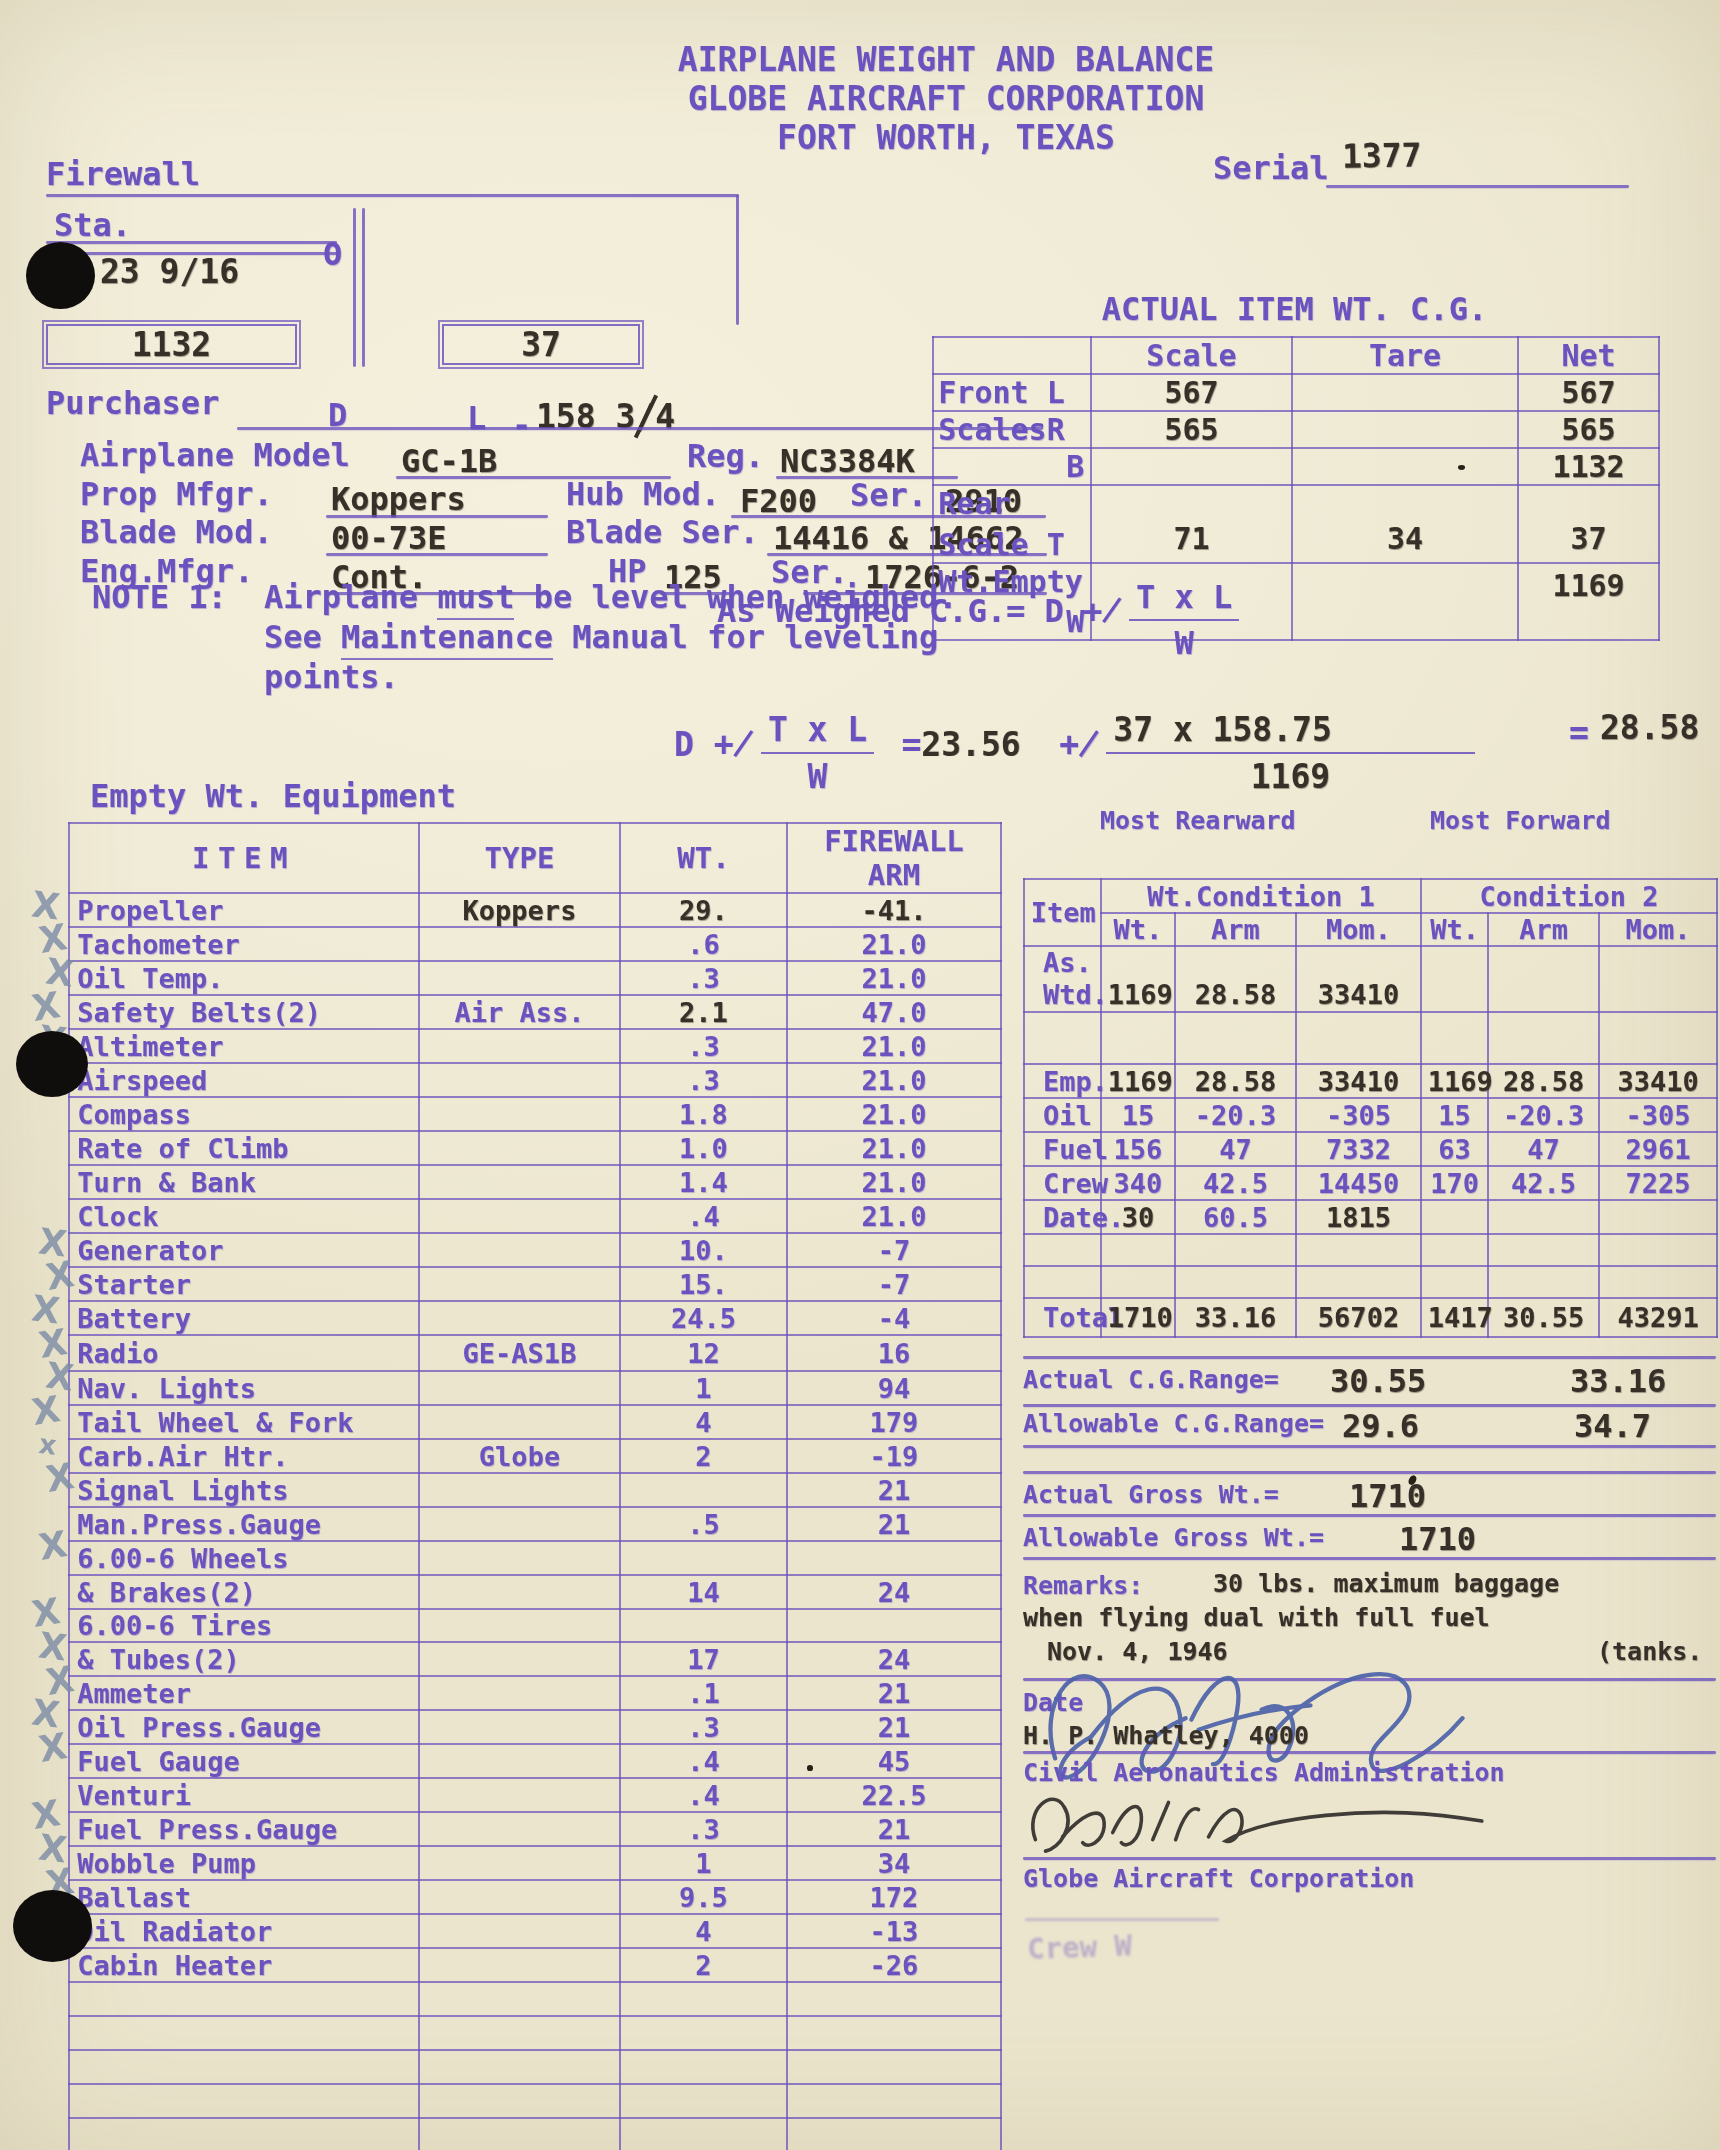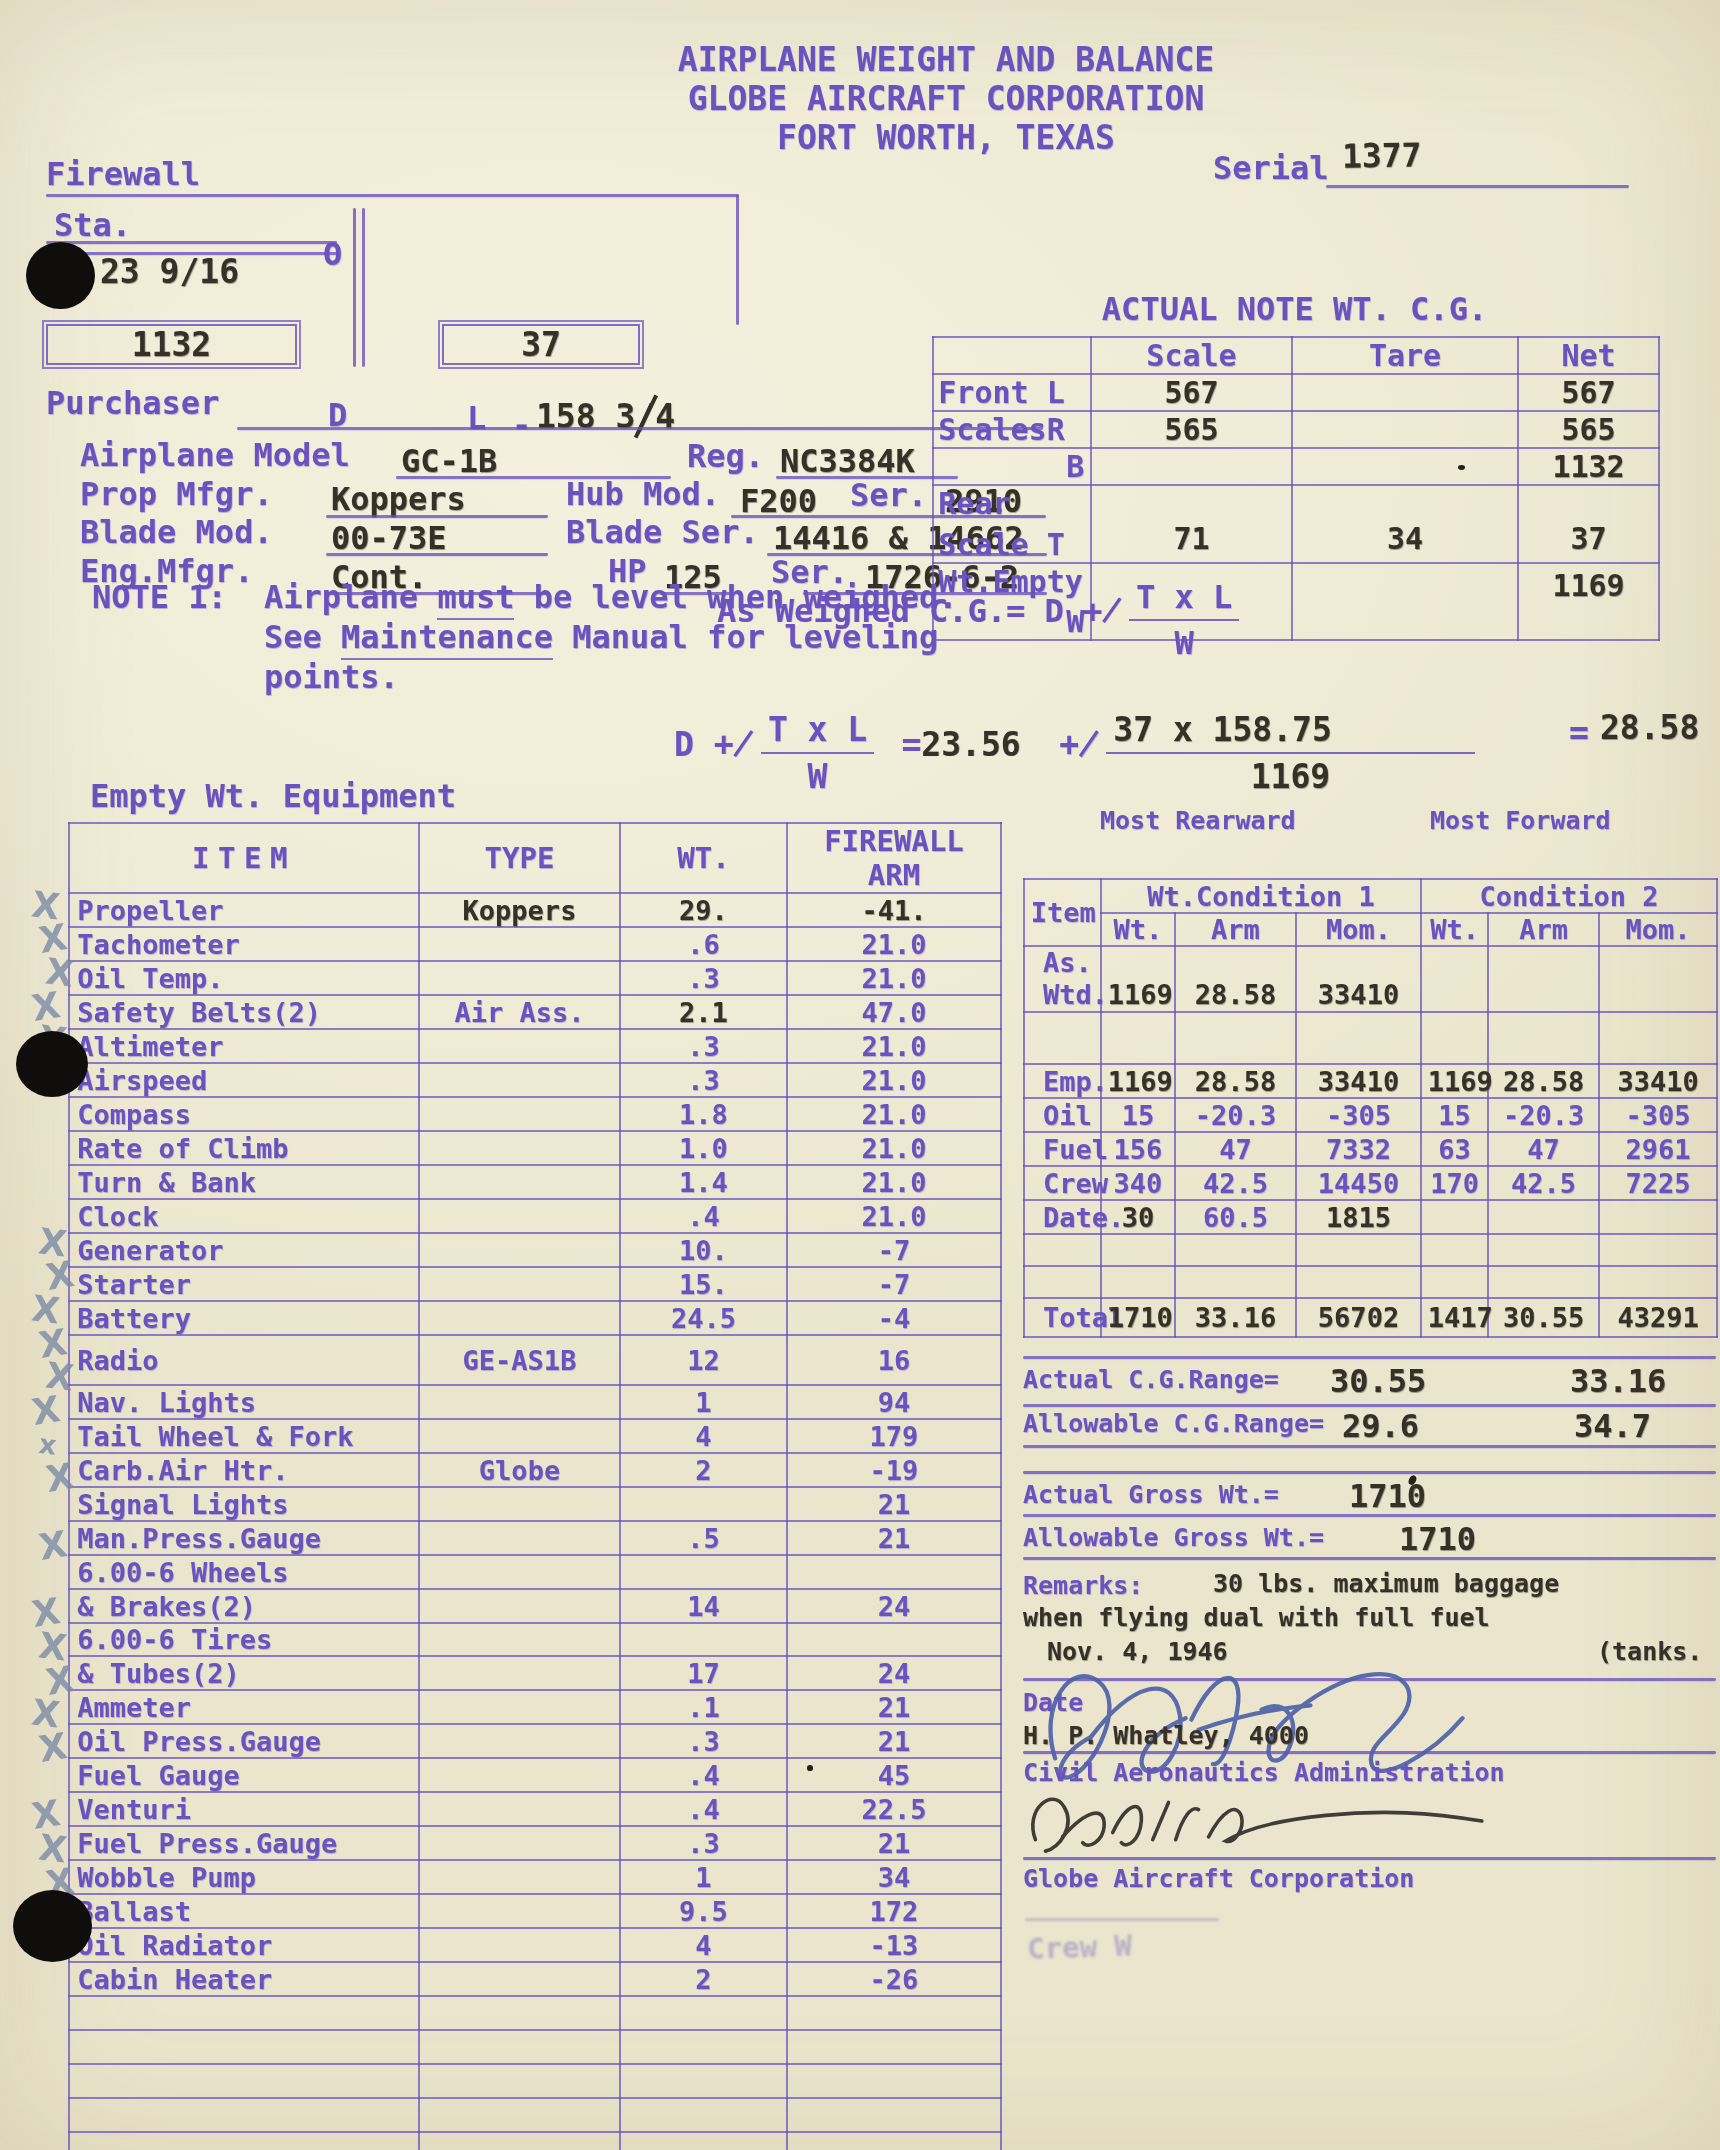--- a/index.html
+++ b/index.html
@@ -108,21 +108,21 @@
   <div class="abs p f44" style="left:80px;top:552px">Eng.Mfgr.</div>
   <div class="abs b f44" style="left:331px;top:558px">Cont.</div>
   <div class="abs p f44" style="left:608px;top:552px">HP</div>
   <div class="abs b f44" style="left:664px;top:558px">125</div>
   <div class="abs p f44" style="left:771px;top:553px">Ser.</div>
   <div class="abs b f44" style="left:865px;top:558px">1726-6-2</div>
   <div class="rule" style="left:326px;top:592px;width:222px"></div>
   <div class="rule" style="left:660px;top:592px;width:72px"></div>
   <div class="rule" style="left:803px;top:592px;width:244px"></div>
 
-  <div class="abs p f44 ctr" style="left:932px;top:290px;width:725px">ACTUAL NOTE WT. C.G.</div>
+  <div class="abs p f44 ctr" style="left:932px;top:290px;width:725px">ACTUAL ITEM WT. C.G.</div>
   <table id="cgt" style="left:932px;top:336px;width:725px">
     <colgroup>
         <col style="width:158px">
         <col style="width:201px">
         <col style="width:226px">
         <col style="width:141px">
       </colgroup>
     <thead>
       <tr>
         <th class="p"></th>
@@ -285,21 +285,21 @@
           <td class="ctr p"></td>
           <td class="num p">15.</td>
           <td class="num p">-7</td>
         </tr>
         <tr style="height: 34px;">
           <td class="p">Battery</td>
           <td class="ctr p"></td>
           <td class="num p">24.5</td>
           <td class="num p">-4</td>
         </tr>
-        <tr style="height: 50px;">
+        <tr style="height: 36px;">
           <td class="p">Radio</td>
           <td class="ctr p">GE-AS1B</td>
           <td class="num p">12</td>
           <td class="num p">16</td>
         </tr>
         <tr style="height: 34px;">
           <td class="p">Nav. Lights</td>
           <td class="ctr p"></td>
           <td class="num p">1</td>
           <td class="num p">94</td>

